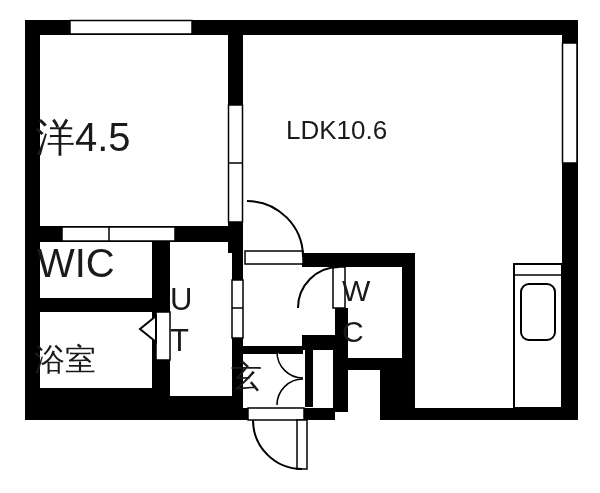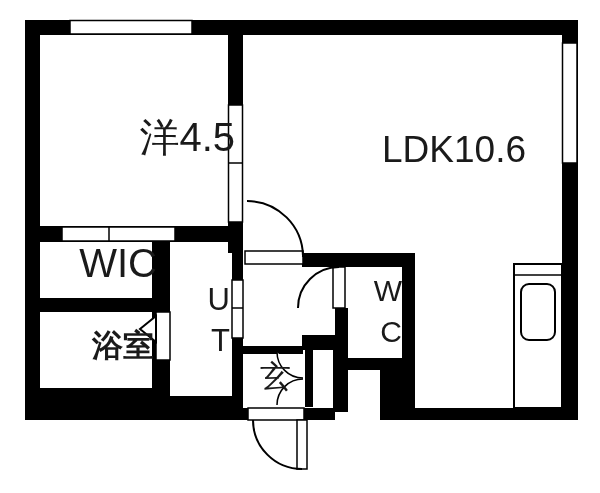--- a/index.html
+++ b/index.html
@@ -7,29 +7,29 @@
     position:relative;
     width:600px;height:493px;
     background:#ffffff;
     font-family:"Liberation Sans","DejaVu Sans",sans-serif;
     color:#111111;
     overflow:hidden;
   }
   .plan svg{position:absolute;left:0;top:0;}
   .room-label{
     position:absolute;
-    text-align:right;
+    text-align:left;
     color:#1a1a1a;
     font-weight:400;
     white-space:nowrap;
   }
   .lbl-bedroom{left:35px;top:113px;width:200px;font-size:40px;line-height:48px;}
-  .lbl-ldk{left:286px;top:127px;width:240px;font-size:37px;line-height:46px;}
+  .lbl-ldk{left:286px;top:107px;width:240px;font-size:26px;line-height:46px;}
   .lbl-wic{left:37px;top:244px;width:120px;font-size:40px;line-height:38px;}
-  .lbl-bath{left:34px;top:327px;width:120px;font-size:31px;line-height:38px;font-weight:bold;}
+  .lbl-bath{left:34px;top:341px;width:120px;font-size:31px;line-height:38px;}
   .lbl-ut{left:170px;top:279px;width:60px;font-size:31px;line-height:41px;}
   .lbl-genkan{left:231px;top:358px;width:60px;font-size:31px;line-height:38px;}
   .lbl-wc{left:342px;top:270px;width:60px;font-size:30px;line-height:41px;}
   .stack span{display:block;}
 </style>
 </head>
 <body>
 
 <div class="plan">
 

